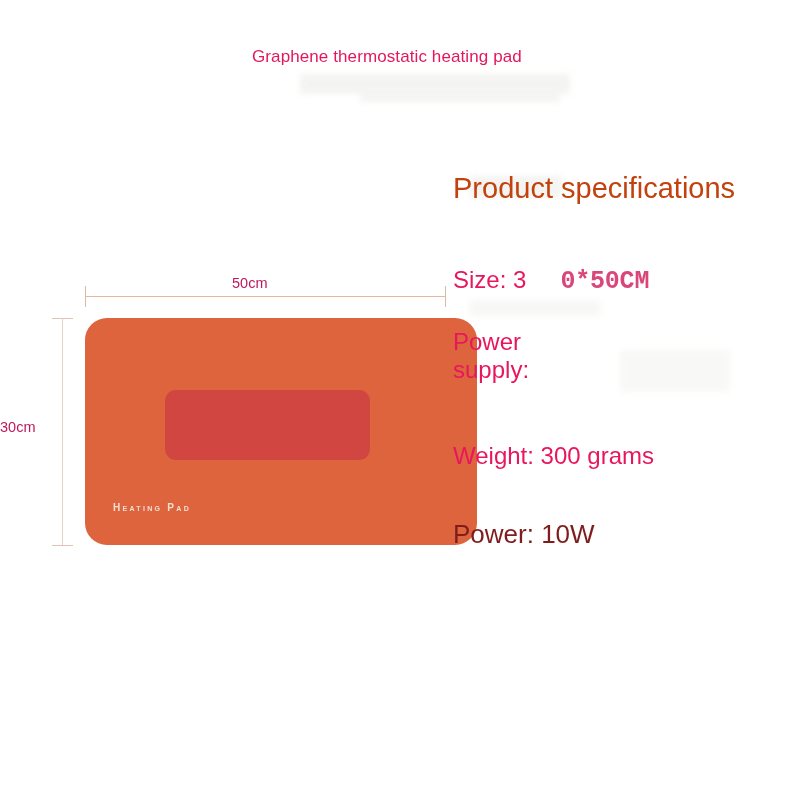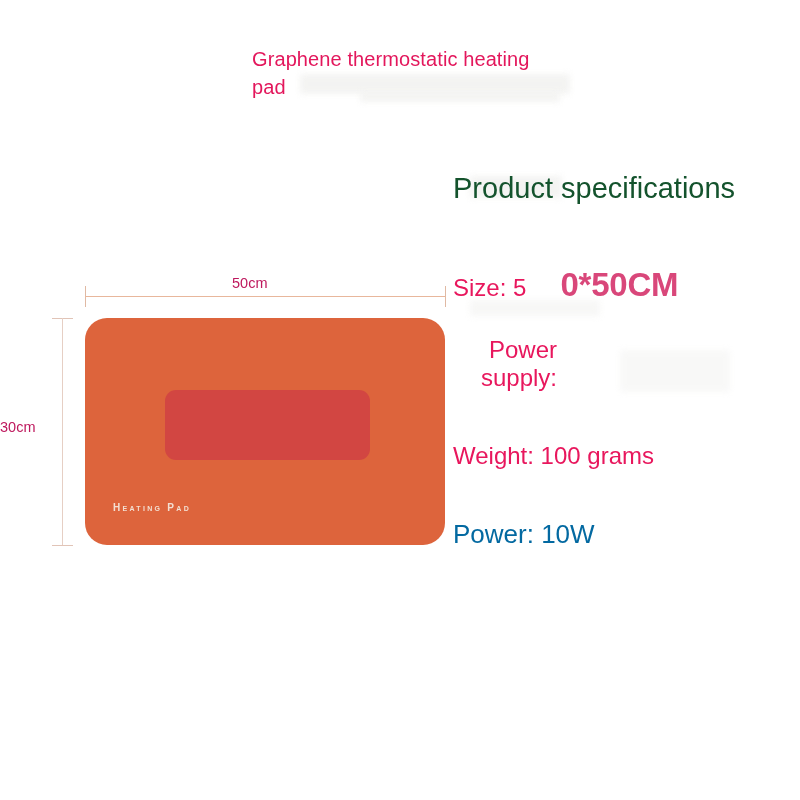--- a/index.html
+++ b/index.html
@@ -33,32 +33,32 @@
   .smudge.s3 { left: 470px; top: 176px; width: 92px;  height: 22px; }
   .smudge.s4 { left: 620px; top: 350px; width: 110px; height: 42px; opacity: .5; }
   .smudge.s5 { left: 470px; top: 300px; width: 130px; height: 16px; opacity: .6; }
 
   
   .headline {
     position: absolute;
     left: 252px;
     top: 45px;
     width: 300px;
-    font-size: 20px;
+    font-size: 17px;
     line-height: 1.42;
     color: #e3175c;
     letter-spacing: 0.1px;
   }
 
   
   .pad {
     position: absolute;
     left: 85px;
     top: 318px;
-    width: 360px;
+    width: 392px;
     height: 227px;
     background: #dd643c;
     border-radius: 22px;
   }
   .pad-inner {
     position: absolute;
     left: 80px;
     top: 72px;
     width: 205px;
     height: 70px;
@@ -124,51 +124,52 @@
   .dim-label.height { left: 0;   top: 419px; }
 
   
   .spec-title {
     position: absolute;
     left: 453px;
     top: 170px;
     width: 320px;
     font-size: 29px;
     line-height: 1.3;
-    color: #14532d;
+    color: #c2410c;
   }
 
   .spec-row {
     position: absolute;
     left: 453px;
     display: flex;
     align-items: baseline;
     white-space: nowrap;
   }
   .spec-key {
     font-size: 24px;
     color: #e8175d;
     line-height: 1.18;
   }
   .spec-key.stacked {
     white-space: normal;
     width: 104px;
     display: inline-block;
   }
   .spec-val-big {
-    font-size: 33px;
+    font-size: 25px;
     font-weight: 700;
     color: #d9477a;
     letter-spacing: -0.2px;
+    font-family: Liberation Mono, monospace;
   }
 
   .row-size    { top: 266px; }
-  .row-power   { top: 336px; text-align: right; }
+  .row-power   { top: 328px; }
   .row-weight  { top: 442px; font-size: 24px; color: #e8175d; }
-  .row-watt    { top: 519px; font-size: 26px; color: #0369a1; }
+  .row-watt    { top: 519px; font-size: 26px; color: #7f1d1d; }
 
   .row-size .gap   { display: inline-block; width: 34px; }
   .row-power .gap  { display: inline-block; width: 14px; }
 </style>
 </head>
 <body>
 
 <div id="canvas">
 
   <div class="smudge s1"></div>
@@ -190,27 +191,27 @@
   <div class="dim-label height">30cm</div>
 
   <div class="pad">
     <div class="pad-inner"></div>
     <div class="pad-label">Heating Pad</div>
   </div>
 
   <div class="spec-title">Product specifications</div>
 
   <div class="spec-row row-size">
-    <span class="spec-key">Size: 5</span>
+    <span class="spec-key">Size: 3</span>
     <span class="gap"></span>
     <span class="spec-val-big">0*50CM</span>
   </div>
 
   <div class="spec-row row-power">
     <span class="spec-key stacked">Power supply:</span>
     <span class="gap"></span>
   </div>
 
-  <div class="spec-row row-weight">Weight: 100 grams</div>
+  <div class="spec-row row-weight">Weight: 300 grams</div>
 
   <div class="spec-row row-watt">Power: 10W</div>
 
 </div>
 
 </body></html>

